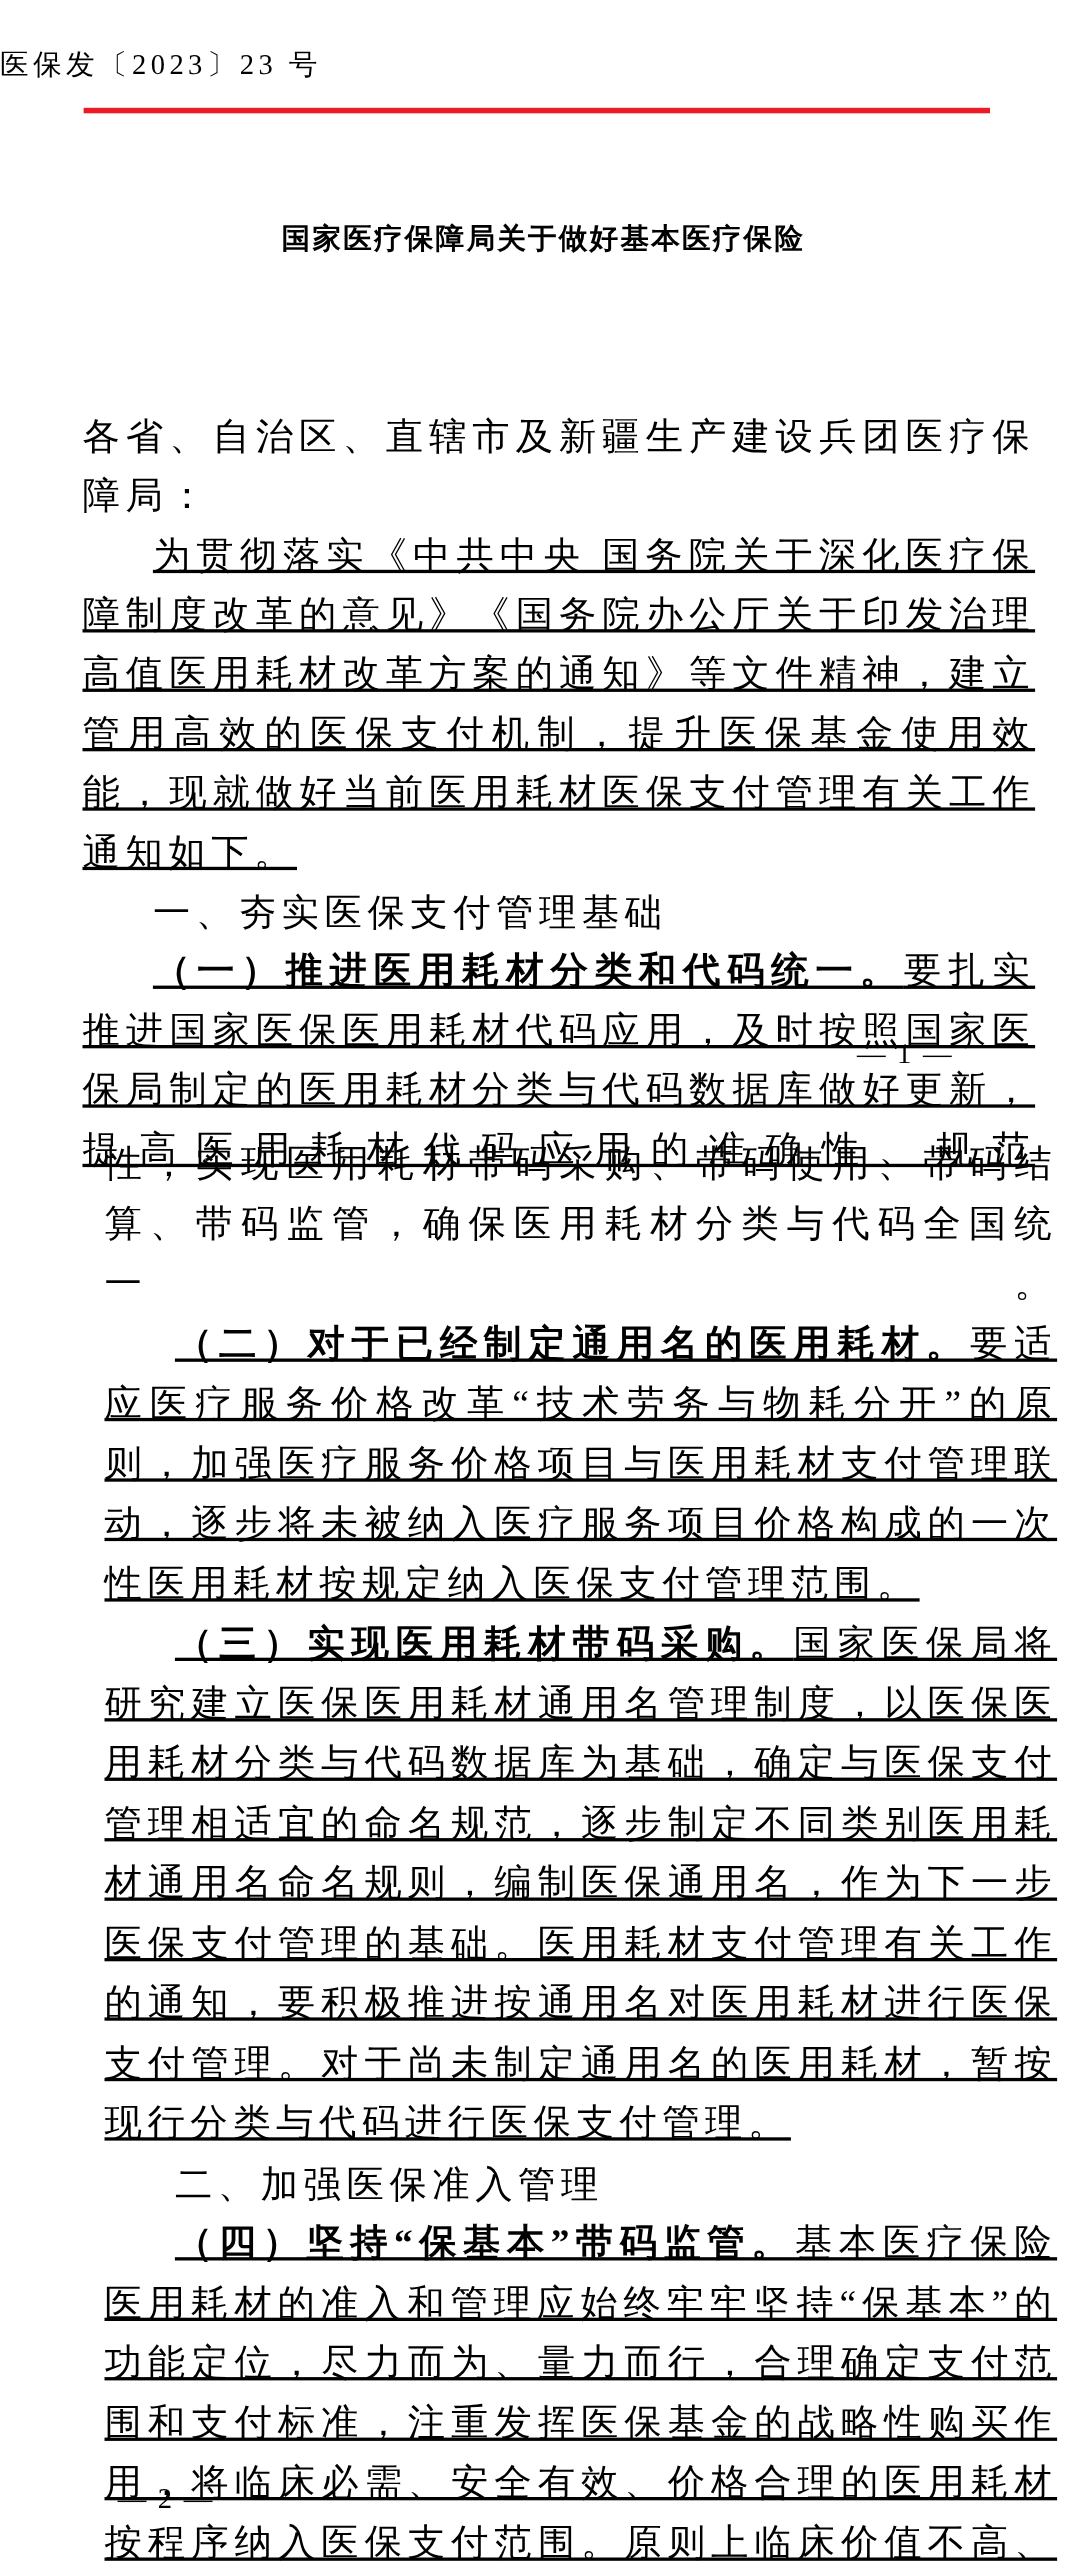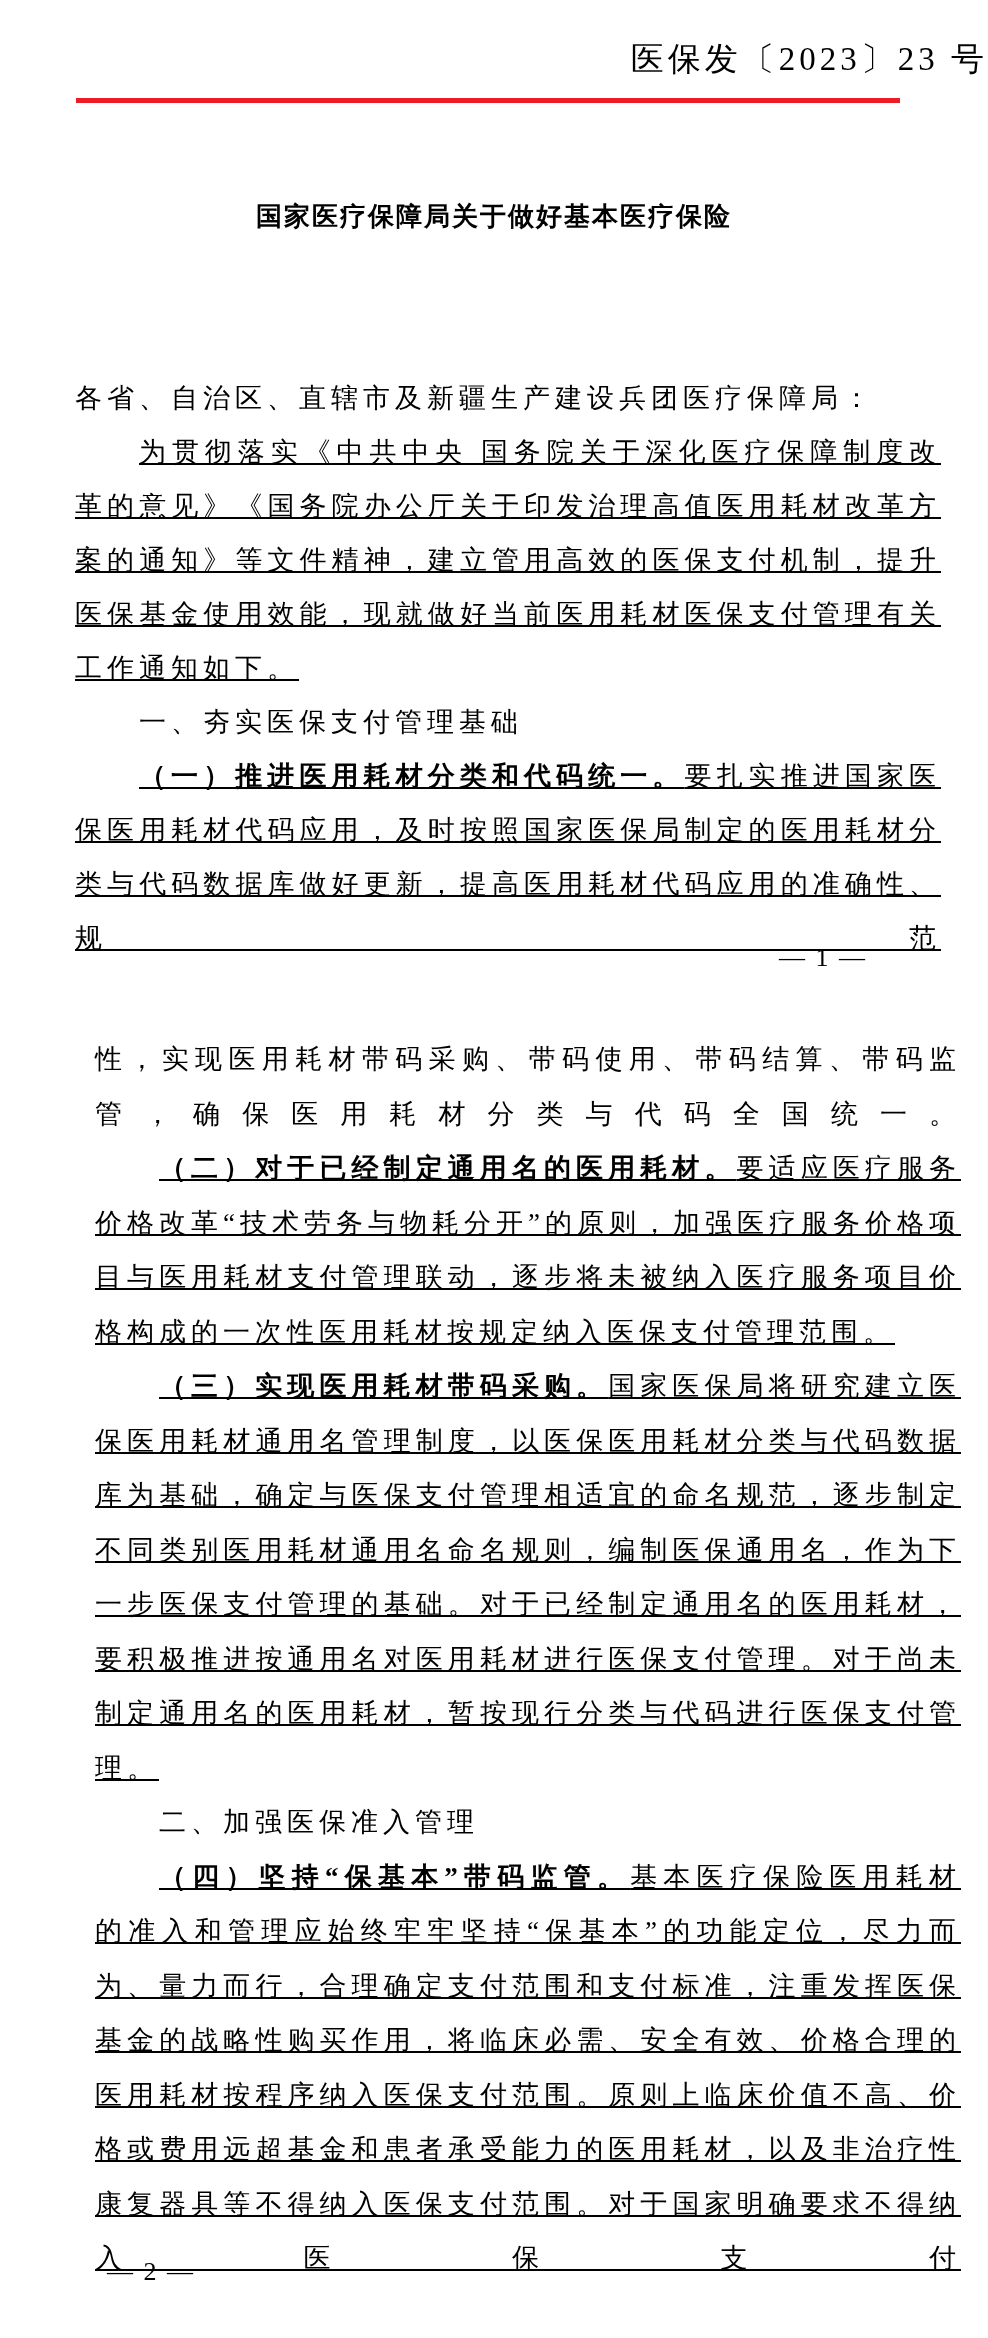--- a/index.html
+++ b/index.html
@@ -15,22 +15,22 @@
     background: #ffffff;
     color: #000000;
     font-family: "Liberation Serif", "DejaVu Serif", serif;
     overflow: hidden;
   }
   .doc-number {
     position: absolute;
     top: 40px;
     left: 0;
     width: 100%;
-    text-align: right;
-    font-size: 33px;
+    text-align: left;
+    font-size: 26px;
     letter-spacing: 4px;
     line-height: 38px;
     white-space: nowrap;
   }
   .divider {
     position: absolute;
     top: 98px;
     left: 76px;
     width: 824px;
     height: 5px;
@@ -46,21 +46,21 @@
     font-weight: bold;
     font-size: 26px;
     line-height: 61px;
     letter-spacing: 2px;
   }
   .title-block div { margin: 0; }
   .body-block {
     position: absolute;
     left: 75px;
     width: 866px;
-    font-size: 27px;
+    font-size: 34px;
     letter-spacing: 5px;
     text-align: justify;
     text-justify: inter-ideograph;
     word-break: normal;
     overflow-wrap: break-word;
   }
   .body-p1 { top: 371px; line-height: 54px; }
   .body-p2 { top: 1032px; line-height: 54.5px; margin-left: 20px; }
   .body-block p { margin: 0; padding: 0; }
   .indent { text-indent: 64px; text-decoration: underline; }
@@ -104,21 +104,21 @@
   </div>
 
   <div class="pagenum pagenum-1">— 1 —</div>
 
   <div class="body-block body-p2">
     <p class="cont-last">性，实现医用耗材带码采购、带码使用、带码结算、带码监管，确保医用耗材分类与代码全国统一。</p>
     <p class="indent">
       <span class="lead">（二）对于已经制定通用名的医用耗材。</span><span>要适应医疗服务价格改革“技术劳务与物耗分开”的原则，加强医疗服务价格项目与医用耗材支付管理联动，逐步将未被纳入医疗服务项目价格构成的一次性医用耗材按规定纳入医保支付管理范围。</span>
     </p>
     <p class="indent">
-      <span class="lead">（三）实现医用耗材带码采购。</span><span>国家医保局将研究建立医保医用耗材通用名管理制度，以医保医用耗材分类与代码数据库为基础，确定与医保支付管理相适宜的命名规范，逐步制定不同类别医用耗材通用名命名规则，编制医保通用名，作为下一步医保支付管理的基础。对于已经制定通用名的医用耗材，要积极推进按通用名对医用耗材进行医保支付管理。对于尚未制定通用名的医用耗材，暂按现行分类与代码进行医保支付管理。</span>
+      <span class="lead">（三）实现医用耗材带码采购。</span><span>国家医保局将研究建立医保医用耗材通用名管理制度，以医保医用耗材分类与代码数据库为基础，确定与医保支付管理相适宜的命名规范，逐步制定不同类别医用耗材通用名命名规则，编制医保通用名，作为下一步医保支付管理的基础。医用耗材支付管理有关工作的通知，要积极推进按通用名对医用耗材进行医保支付管理。对于尚未制定通用名的医用耗材，暂按现行分类与代码进行医保支付管理。</span>
     </p>
     <p class="sec-heading">二、加强医保准入管理</p>
     <p class="indent cont-last">
       <span class="lead">（四）坚持“保基本”带码监管。</span><span>基本医疗保险医用耗材的准入和管理应始终牢牢坚持“保基本”的功能定位，尽力而为、量力而行，合理确定支付范围和支付标准，注重发挥医保基金的战略性购买作用，将临床必需、安全有效、价格合理的医用耗材按程序纳入医保支付范围。原则上临床价值不高、价格或费用远超基金和患者承受能力的医用耗材，以及非治疗性康复器具等不得纳入医保支付范围。对于国家明确要求不得纳入医保支付</span>
     </p>
   </div>
 
   <div class="pagenum pagenum-2">— 2 —</div>
 
 </div>

